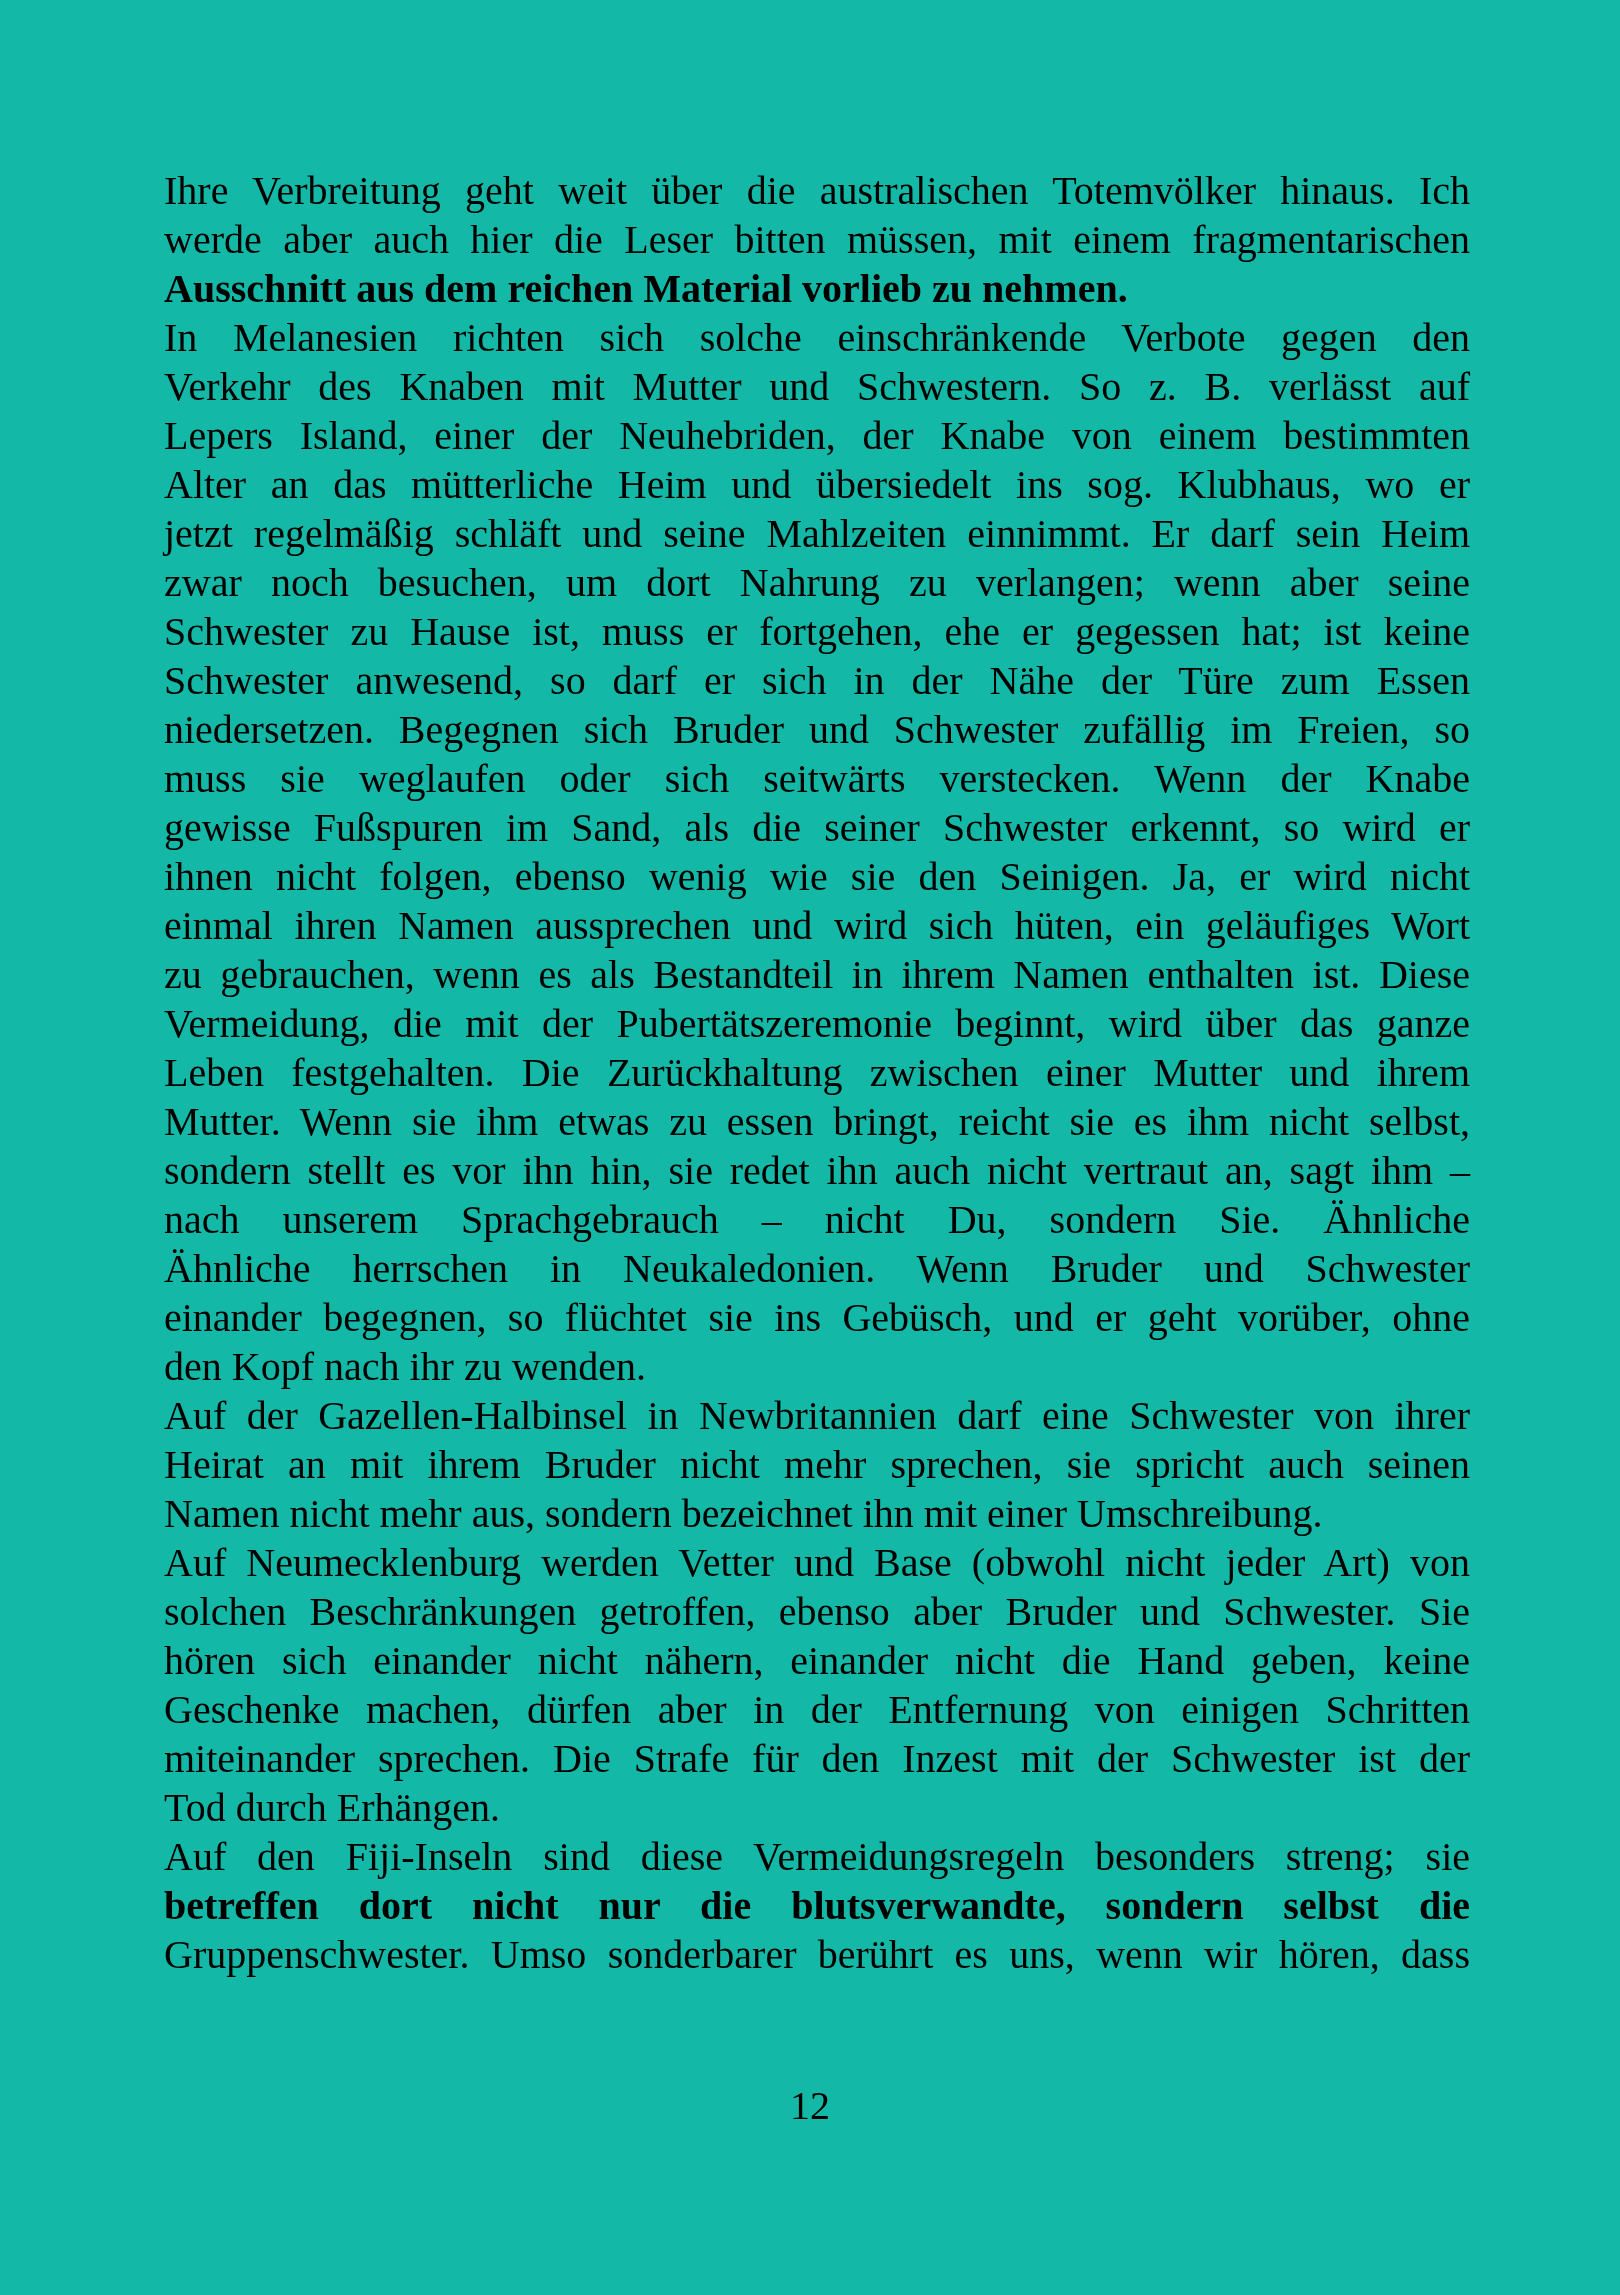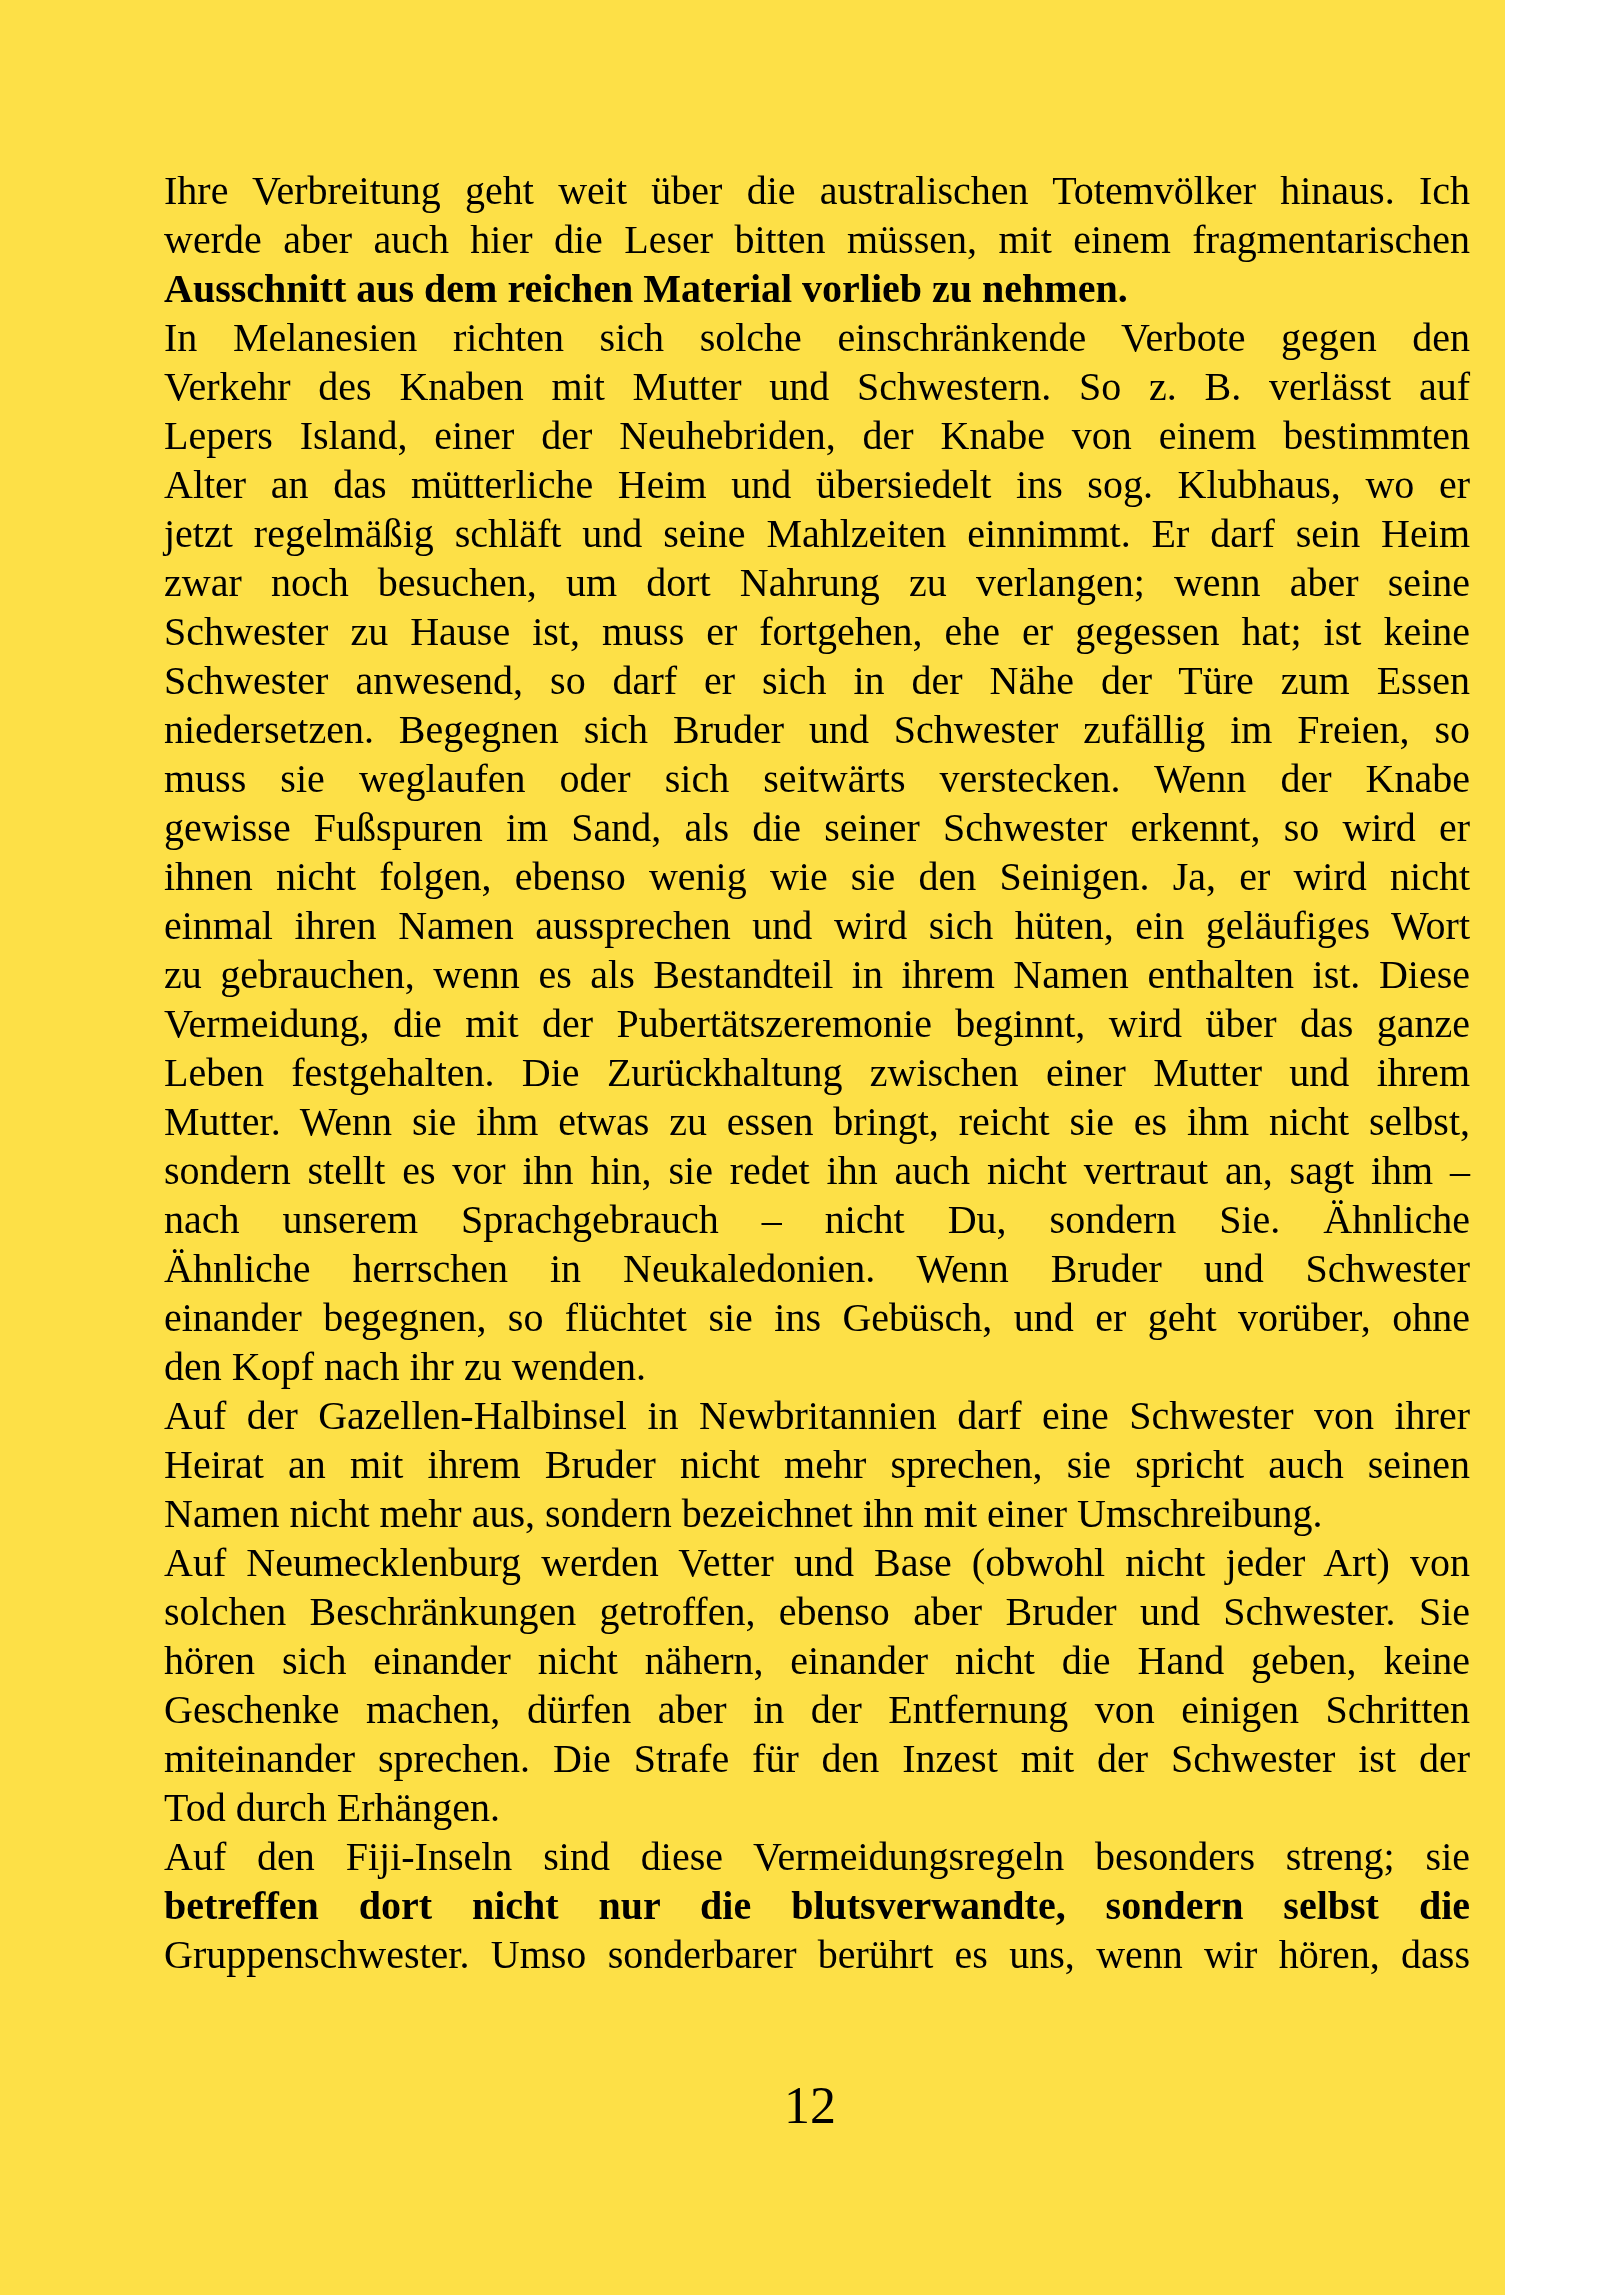--- a/index.html
+++ b/index.html
@@ -11,23 +11,23 @@
       width: 1620px;
       height: 2295px;
       position: relative;
       overflow: hidden;
       font-family: "Liberation Serif", "DejaVu Serif", serif;
       color: #000000;
     }
     .page {
       position: absolute;
       left: 0; top: 0;
-      width: 1505px;
+      width: 1620px;
       height: 2295px;
-      background: #fde047;
+      background: #14b8a6;
     }
     .text-block {
       position: absolute;
       left: 164px;
       top: 166px;
       width: 1306px;
     }
     .paragraph {
       margin: 0;
       padding: 0;
@@ -45,21 +45,21 @@
     }
     .line.last {
       text-align-last: left;
     }
     .page-number {
       position: absolute;
       left: 0;
       width: 1620px;
       top: 2083px;
       text-align: center;
-      font-size: 52px;
+      font-size: 40px;
       line-height: 46px;
     }
   </style>
 </head>
 <body>
 
 <div class="page">
   <div class="text-block" id="text-block">
       <div class="paragraph">
         <span class="line" style="white-space: nowrap; display: block; text-align: justify; text-align-last: justify;">Ihre Verbreitung geht weit über die australischen Totemvölker hinaus. Ich</span>

